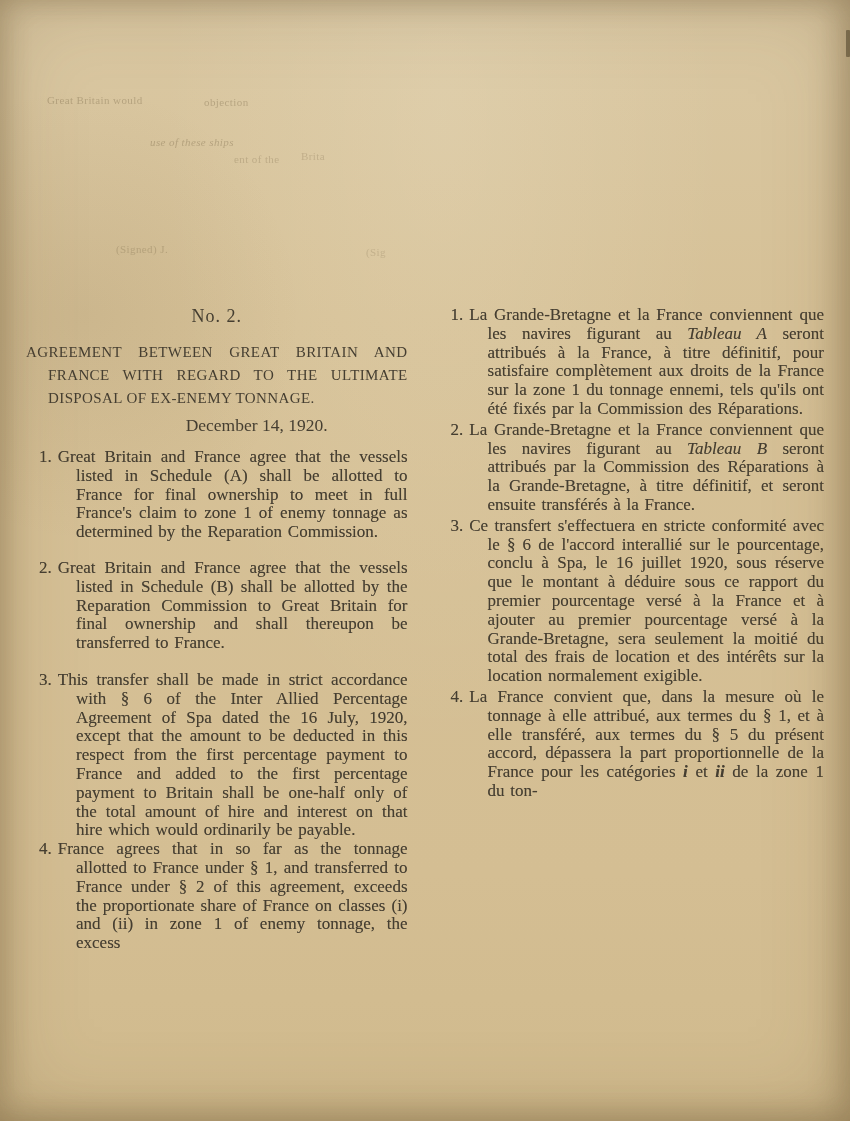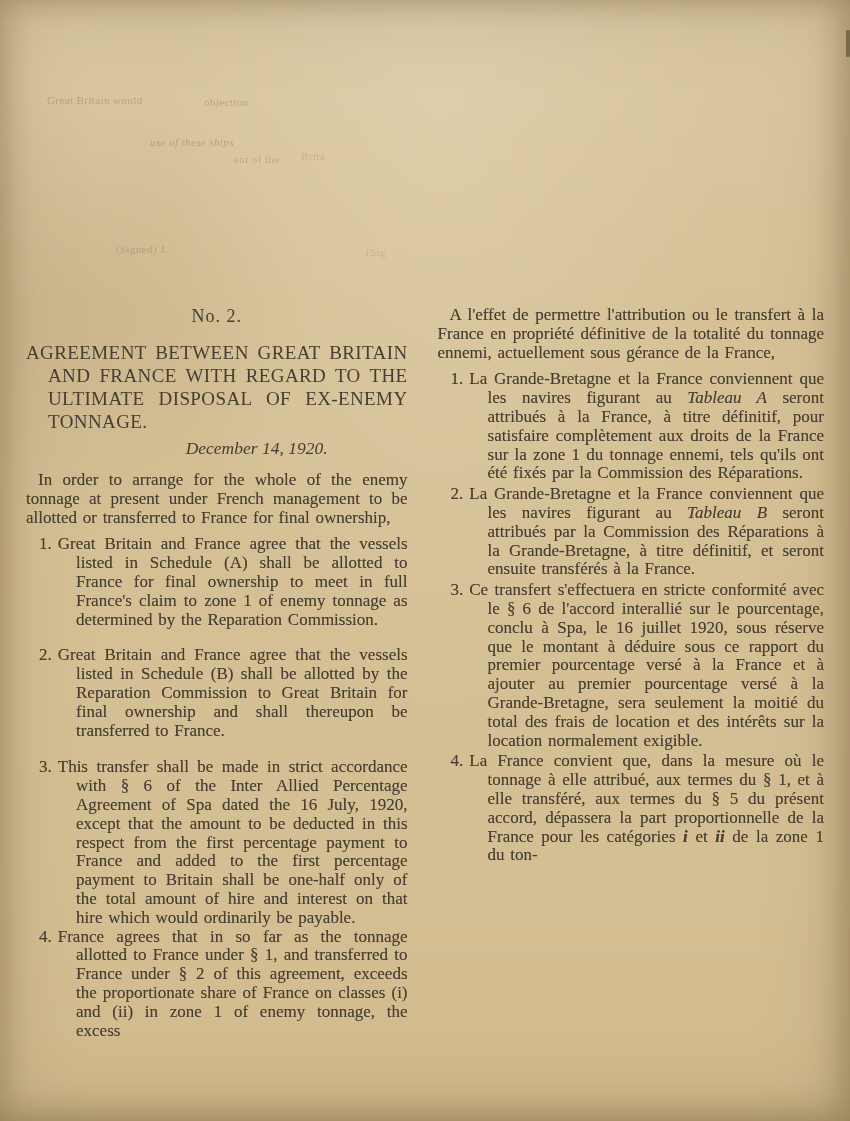--- a/index.html
+++ b/index.html
@@ -46,25 +46,25 @@
   .g7 { left:366px; top:246px; color:rgba(100,84,54,.20); }
 
   
   .cols { position:absolute; top:306px; left:26px; width:798px; display:flex; gap:30px; }
   .col  { width:387px; }
   .col.right { width:392px; }
 
   .col-no { margin:0 0 14px; text-align:center; font-size:18px; letter-spacing:1px; }
   .col-no sup { font-size:12px; }
   .col-title {
-    margin:12px 0 5px; font-size:19px; line-height:23px; font-weight:normal;
+    margin:12px 0 5px; font-size:15px; line-height:23px; font-weight:normal;
     text-align:justify; letter-spacing:.4px;
     padding-left:22px; text-indent:-22px;
   }
-  .col-date { margin:0 0 12px; text-align:right; font-style:italic; font-size:17.5px; }
+  .col-date { margin:0 0 12px; text-align:right; font-size:17.5px; }
   .date-en { padding-right:80px; }
   .date-fr { padding-right:180px; }
 
   .intro, .item { font-size:17px; line-height:18.8px; text-align:justify;
     word-spacing:1.5px; text-shadow:0 0 .4px rgba(69,62,49,.45); }
   .intro { margin:0 0 8px; text-indent:12px; }
   .item  { margin:0; padding-left:50px; text-indent:-37px; }
   .num   { margin-right:6px; }
   .l1 { margin-bottom:17px; }
   .l2 { margin-bottom:18px; }
@@ -89,30 +89,28 @@
     <span class="ghost g6">(Signed) J.</span>
     <span class="ghost g7">(Sig</span>
   </div>
 
   <div class="cols">
 
     <div class="col left">
       <p class="col-no">No. 2.</p>
       <h1 class="col-title">AGREEMENT BETWEEN GREAT BRITAIN AND FRANCE WITH REGARD TO THE ULTIMATE DISPOSAL OF EX-ENEMY TONNAGE.</h1>
       <p class="col-date date-en">December 14, 1920.</p>
-      <p class="intro">In order to arrange for the whole of the enemy tonnage at present under French management to be allotted or transferred to France for final ownership,</p>
 
       <p class="item l1"><span class="num">1.</span><span>Great Britain and France agree that the vessels listed in Schedule (A) shall be allotted to France for final ownership to meet in full France's claim to zone 1 of enemy tonnage as determined by the Reparation Commission.</span></p>
       <p class="item l2"><span class="num">2.</span><span>Great Britain and France agree that the vessels listed in Schedule (B) shall be allotted by the Reparation Commission to Great Britain for final ownership and shall thereupon be transferred to France.</span></p>
       <p class="item l3"><span class="num">3.</span><span>This transfer shall be made in strict accordance with § 6 of the Inter Allied Percentage Agreement of Spa dated the 16 July, 1920, except that the amount to be deducted in this respect from the first percentage payment to France and added to the first percentage payment to Britain shall be one-half only of the total amount of hire and interest on that hire which would ordinarily be payable.</span></p>
       <p class="item"><span class="num">4.</span><span>France agrees that in so far as the tonnage allotted to France under § 1, and transferred to France under § 2 of this agreement, exceeds the proportionate share of France on classes (i) and (ii) in zone 1 of enemy tonnage, the excess</span></p>
     </div>
 
     <div class="col right">
-      <p class="intro">A l'effet de permettre l'attribution ou le transfert à la France en propriété définitive de la totalité du tonnage ennemi, actuellement sous gérance de la France,</p>
 
       <p class="item r-item"><span class="num">1.</span><span>La Grande-Bretagne et la France conviennent que les navires figurant au </span><em>Tableau A</em><span> seront attribués à la France, à titre définitif, pour satisfaire complètement aux droits de la France sur la zone 1 du tonnage ennemi, tels qu'ils ont été fixés par la Commission des Réparations.</span></p>
 
       <p class="item r-item"><span class="num">2.</span><span>La Grande-Bretagne et la France conviennent que les navires figurant au </span><em>Tableau B</em><span> seront attribués par la Commission des Réparations à la Grande-Bretagne, à titre définitif, et seront ensuite transférés à la France.</span></p>
 
       <p class="item r-item"><span class="num">3.</span><span>Ce transfert s'effectuera en stricte conformité avec le § 6 de l'accord interallié sur le pourcentage, conclu à Spa, le 16 juillet 1920, sous réserve que le montant à déduire sous ce rapport du premier pourcentage versé à la France et à ajouter au premier pourcentage versé à la Grande-Bretagne, sera seulement la moitié du total des frais de location et des intérêts sur la location normalement exigible.</span></p>
 
       <p class="item"><span class="num">4.</span><span>La France convient que, dans la mesure où le tonnage à elle attribué, aux termes du § 1, et à elle transféré, aux termes du § 5 du présent accord, dépassera la part proportionnelle de la France pour les catégories </span><em class="bi">i</em><span> et </span><em class="bi">ii</em><span> de la zone 1 du ton-</span></p>
     </div>
 

